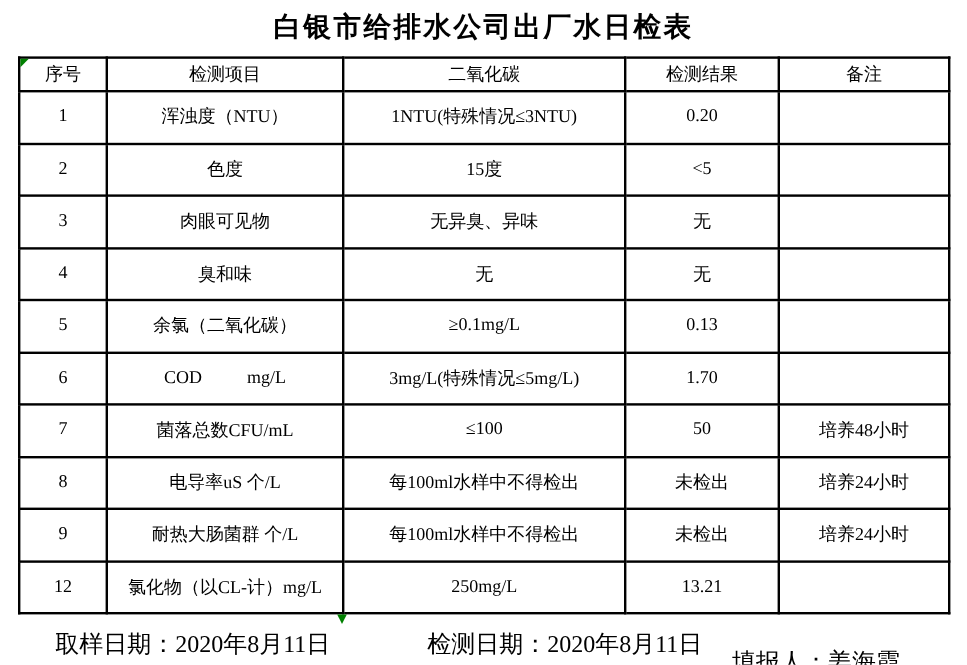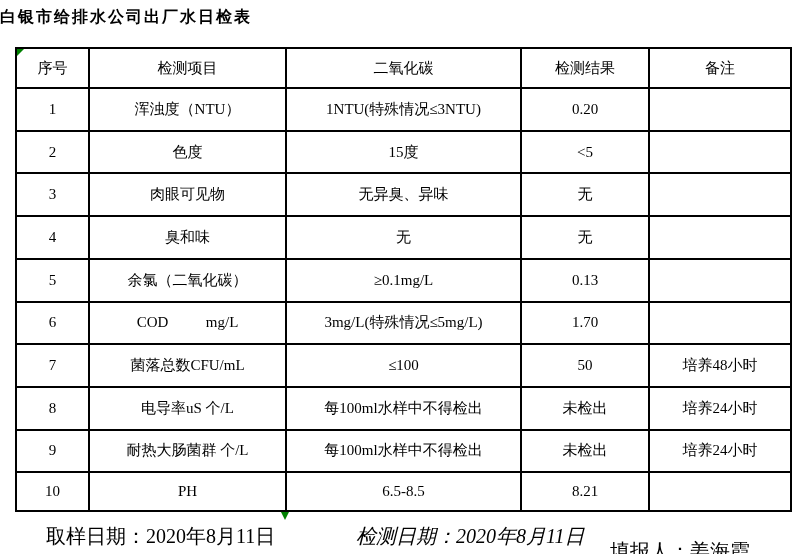--- a/index.html
+++ b/index.html
@@ -5,55 +5,55 @@
   * { margin:0; padding:0; box-sizing:border-box; }
   html, body {
     width:806px; height:554px;
     background:#ffffff; color:#000000;
     font-family:"Liberation Serif","DejaVu Serif",serif;
   }
   body { position:relative; overflow:hidden; }
 
   .title {
     position:absolute; top:7px; left:0; width:100%;
-    text-align:left; font-size:16px; font-weight:bold;
+    text-align:center; font-size:23px; font-weight:bold;
     letter-spacing:2px;
   }
 
   table.report {
     position:absolute; left:15px; top:47px;
     width:775px; height:465px;
     border-collapse:collapse; table-layout:fixed;
   }
   .report th, .report td {
     border:2px solid #000000;
     text-align:center; vertical-align:middle;
     font-size:15px; font-weight:normal;
     white-space:pre; overflow:hidden;
   }
-  .report thead tr { height:40px; }
+  .report thead tr { height:28px; }
   col.c-no     { width:73px;  }
   col.c-item   { width:197px; }
   col.c-limit  { width:235px; }
   col.c-result { width:128px; }
   col.c-remark { width:142px; }
 
   .flag-tl {
     position:absolute; left:17px; top:49px; width:0; height:0;
     border-top:7px solid #008000; border-right:7px solid transparent;
   }
   .flag-b {
     position:absolute; left:281px; top:512px; width:0; height:0;
     border-top:8px solid #008000;
     border-left:4px solid transparent; border-right:4px solid transparent;
   }
 
   .footer span { position:absolute; top:523px; font-size:20px; white-space:pre; }
   .f-sample   { left:46px; }
-  .f-test     { left:356px;font-style:italic; }
+  .f-test     { left:356px; }
   .f-reporter { left:610px;margin-top:15px; }
 </style>
 </head>
 <body>
 
 <div class="title">白银市给排水公司出厂水日检表</div>
 
 <table class="report">
   <colgroup>
     <col class="c-no">
@@ -137,29 +137,29 @@
   </tr>
 
   <tr>
     <td>9</td>
     <td>耐热大肠菌群 个/L</td>
     <td>每100ml水样中不得检出</td>
     <td>未检出</td>
     <td>培养24小时</td>
   </tr>
 
+
+
   <tr>
-    <td>10</td>
-    <td>PH</td>
-    <td>6.5-8.5</td>
-    <td>8.21</td>
+    <td>12</td>
+    <td>氯化物（以CL-计）mg/L</td>
+    <td>250mg/L</td>
+    <td>13.21</td>
     <td></td>
   </tr>
-
-
 
 </tbody>
 </table>
 
 <div class="flag-tl" style="border-top-color: rgb(0, 128, 0);"></div>
 <div class="flag-b" style="border-top-color: rgb(0, 128, 0);"></div>
 
 <div class="footer">
   <span class="f-sample">取样日期：2020年8月11日</span>
   <span class="f-test">检测日期：2020年8月11日</span>

